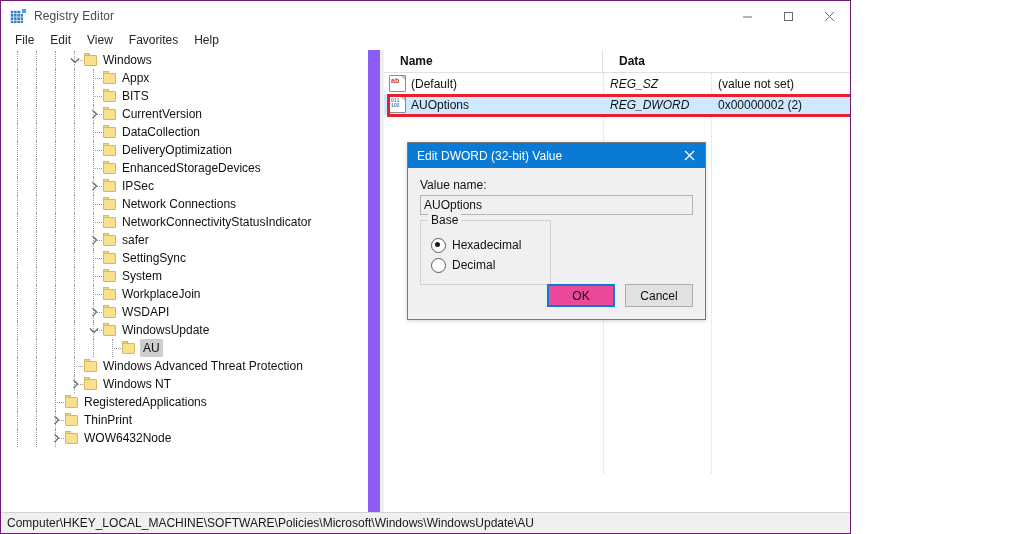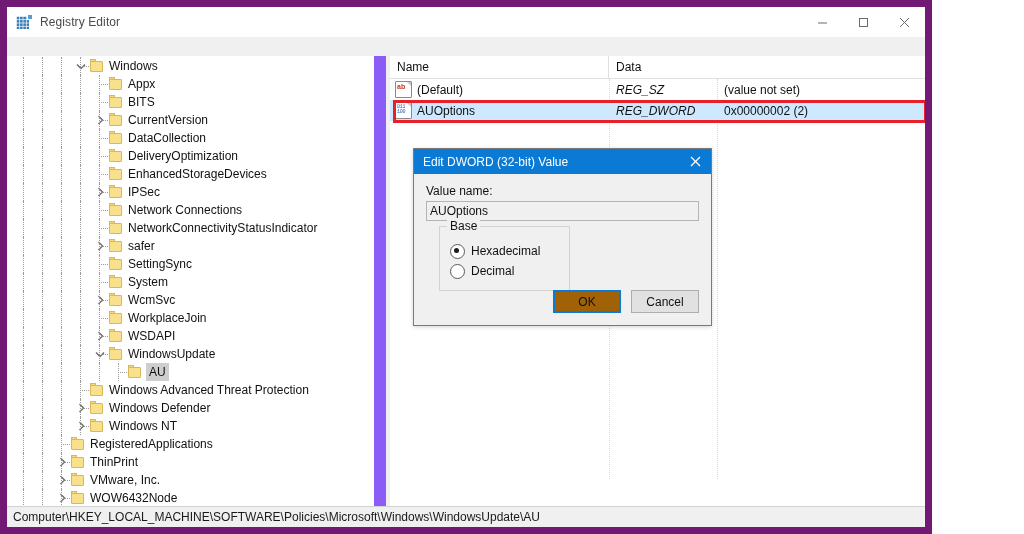--- a/index.html
+++ b/index.html
@@ -4,23 +4,23 @@
 <style>
   html, body {
     margin: 0; padding: 0;
     width: 1024px; height: 534px;
     overflow: hidden;
     background: #ffffff;
     font-family: "Liberation Sans", sans-serif;
   }
   #app {
     position: relative;
-    width: 932px; height: 534px;
+    width: 851px; height: 534px;
     background: #f0f0f0;
-    border: 7px solid #701a75;
+    border: 1px solid #701a75;
     box-sizing: border-box;
     overflow: hidden;
   }
 
   
   .titlebar {
     position: absolute; left: 0; top: 0;
     width: 100%; height: 30px;
     background: #ffffff;
     display: flex; align-items: center;
@@ -186,24 +186,25 @@
   .lv-header {
     position: relative;
     height: 22px;
     background: #ffffff;
     border-bottom: 1px solid #e0e0e0;
     display: flex;
   }
   .lv-col {
     font-size: 12px; color: #111;
     line-height: 22px;
-    padding-left: 7px;
+    padding-left: 16px;
     box-sizing: border-box;
     border-right: 1px solid #e0e0e0;
     height: 22px;
+    font-weight: bold;
   }
   .lv-col.c-name { width: 219px; }
   .lv-col.c-type { width: 108px; }
   .lv-col.c-data { width: 314px; border-right: none; }
   .lv-body { position: relative; }
   .lv-row {
     height: 21px;
     display: flex; align-items: center;
     font-size: 12px; color: #111;
     position: relative;
@@ -312,21 +313,21 @@
     font-size: 12px; color: #111;
     line-height: 18px;
     padding-left: 3px;
     width: 100%;
     font-family: "Liberation Sans", sans-serif;
     outline: none;
   }
   .dlg-input.readonly { background: #f0f0f0; border-color: #b4b4b4; }
   .row2 { display: flex; margin-top: 11px; }
   .col-data { width: 140px; }
-  .col-base { width: 131px; margin-left: 13px; text-align: center; }
+  .col-base { width: 131px; margin-left: 0; text-align: center; }
   .data-input-wrap { position: relative; }
   .data-input {
     background: #ffffff;
     border: 1px solid #4a9ae0;
     box-sizing: border-box;
     height: 20px; width: 140px;
     font-size: 12px;
     line-height: 18px;
     padding-left: 3px;
     font-family: "Liberation Sans", sans-serif;
@@ -374,21 +375,21 @@
     width: 68px; height: 23px;
     background: #e1e1e1;
     border: 1px solid #adadad;
     box-sizing: border-box;
     font-size: 12px; color: #111;
     display: flex; align-items: center; justify-content: center;
     font-family: "Liberation Sans", sans-serif;
   }
   .dlg-btn.default {
     border: 2px solid #0a7ad4;
-    background: #a16207;
+    background: #ec4899;
   }
 </style>
 </head>
 <body>
 
 <div id="app">
 
   <div class="titlebar">
     <div class="title-icon">
       <div class="grid"></div>
@@ -408,20 +409,27 @@
       </div>
       <div class="win-btn close">
         <svg width="11" height="11" viewBox="0 0 11 11">
             <line x1="1" y1="1" x2="10" y2="10" stroke="currentColor" stroke-width="1"></line>
             <line x1="10" y1="1" x2="1" y2="10" stroke="currentColor" stroke-width="1"></line>
           </svg>
       </div>
     </div>
   </div>
 
+  <div class="menubar">
+    <div class="menu-item">File</div>
+    <div class="menu-item">Edit</div>
+    <div class="menu-item">View</div>
+    <div class="menu-item">Favorites</div>
+    <div class="menu-item">Help</div>
+  </div>
 
   <div class="panes">
 
     <div class="tree-pane">
       <div class="tree" id="tree-root">
           <div class="tree-row">
             <div class="guide" style="left: 16px;"></div>
             <div class="guide" style="left: 35px;"></div>
             <div class="guide" style="left: 54px;"></div>
             <div class="guide" style="left: 73px;"></div>
@@ -631,39 +639,20 @@
             <span class="tree-label">System</span>
           </div>
           <div class="tree-row">
             <div class="guide" style="left: 16px;"></div>
             <div class="guide" style="left: 35px;"></div>
             <div class="guide" style="left: 54px;"></div>
             <div class="guide" style="left: 73px;"></div>
             <div class="guide" style="left: 92px;"></div>
             <div class="guide-h" style="left: 92px; width: 11px;"></div>
             <div style="width: 85px; flex: 0 0 auto;"></div>
-            <div class="twisty">
-              <svg width="7" height="10" viewBox="0 0 7 10">
-                <polyline points="1.5,1 5.5,5 1.5,9" fill="none" stroke="currentColor" stroke-width="1.4"></polyline>
-              </svg>
-            </div>
-            <div class="folder">
-              <div class="tab"></div>
-              <div class="body"></div>
-            </div>
-            <span class="tree-label">WcmSvc</span>
-          </div>
-          <div class="tree-row">
-            <div class="guide" style="left: 16px;"></div>
-            <div class="guide" style="left: 35px;"></div>
-            <div class="guide" style="left: 54px;"></div>
-            <div class="guide" style="left: 73px;"></div>
-            <div class="guide" style="left: 92px;"></div>
-            <div class="guide-h" style="left: 92px; width: 11px;"></div>
-            <div style="width: 85px; flex: 0 0 auto;"></div>
             <div class="twisty"></div>
             <div class="folder">
               <div class="tab"></div>
               <div class="body"></div>
             </div>
             <span class="tree-label">WorkplaceJoin</span>
           </div>
           <div class="tree-row">
             <div class="guide" style="left: 16px;"></div>
             <div class="guide" style="left: 35px;"></div>
@@ -741,38 +730,20 @@
             <div style="width: 66px; flex: 0 0 auto;"></div>
             <div class="twisty">
               <svg width="7" height="10" viewBox="0 0 7 10">
                 <polyline points="1.5,1 5.5,5 1.5,9" fill="none" stroke="currentColor" stroke-width="1.4"></polyline>
               </svg>
             </div>
             <div class="folder">
               <div class="tab"></div>
               <div class="body"></div>
             </div>
-            <span class="tree-label">Windows Defender</span>
-          </div>
-          <div class="tree-row">
-            <div class="guide" style="left: 16px;"></div>
-            <div class="guide" style="left: 35px;"></div>
-            <div class="guide" style="left: 54px;"></div>
-            <div class="guide" style="left: 73px;"></div>
-            <div class="guide-h" style="left: 73px; width: 11px;"></div>
-            <div style="width: 66px; flex: 0 0 auto;"></div>
-            <div class="twisty">
-              <svg width="7" height="10" viewBox="0 0 7 10">
-                <polyline points="1.5,1 5.5,5 1.5,9" fill="none" stroke="currentColor" stroke-width="1.4"></polyline>
-              </svg>
-            </div>
-            <div class="folder">
-              <div class="tab"></div>
-              <div class="body"></div>
-            </div>
             <span class="tree-label">Windows NT</span>
           </div>
           <div class="tree-row">
             <div class="guide" style="left: 16px;"></div>
             <div class="guide" style="left: 35px;"></div>
             <div class="guide" style="left: 54px;"></div>
             <div class="guide-h" style="left: 54px; width: 11px;"></div>
             <div style="width: 47px; flex: 0 0 auto;"></div>
             <div class="twisty"></div>
             <div class="folder">
@@ -790,37 +761,20 @@
             <div class="twisty">
               <svg width="7" height="10" viewBox="0 0 7 10">
                 <polyline points="1.5,1 5.5,5 1.5,9" fill="none" stroke="currentColor" stroke-width="1.4"></polyline>
               </svg>
             </div>
             <div class="folder">
               <div class="tab"></div>
               <div class="body"></div>
             </div>
             <span class="tree-label">ThinPrint</span>
-          </div>
-          <div class="tree-row">
-            <div class="guide" style="left: 16px;"></div>
-            <div class="guide" style="left: 35px;"></div>
-            <div class="guide" style="left: 54px;"></div>
-            <div class="guide-h" style="left: 54px; width: 11px;"></div>
-            <div style="width: 47px; flex: 0 0 auto;"></div>
-            <div class="twisty">
-              <svg width="7" height="10" viewBox="0 0 7 10">
-                <polyline points="1.5,1 5.5,5 1.5,9" fill="none" stroke="currentColor" stroke-width="1.4"></polyline>
-              </svg>
-            </div>
-            <div class="folder">
-              <div class="tab"></div>
-              <div class="body"></div>
-            </div>
-            <span class="tree-label">VMware, Inc.</span>
           </div>
           <div class="tree-row">
             <div class="guide" style="left: 16px;"></div>
             <div class="guide" style="left: 35px;"></div>
             <div class="guide" style="left: 54px;"></div>
             <div class="guide-h" style="left: 54px; width: 11px;"></div>
             <div style="width: 47px; flex: 0 0 auto;"></div>
             <div class="twisty">
               <svg width="7" height="10" viewBox="0 0 7 10">
                 <polyline points="1.5,1 5.5,5 1.5,9" fill="none" stroke="currentColor" stroke-width="1.4"></polyline>

